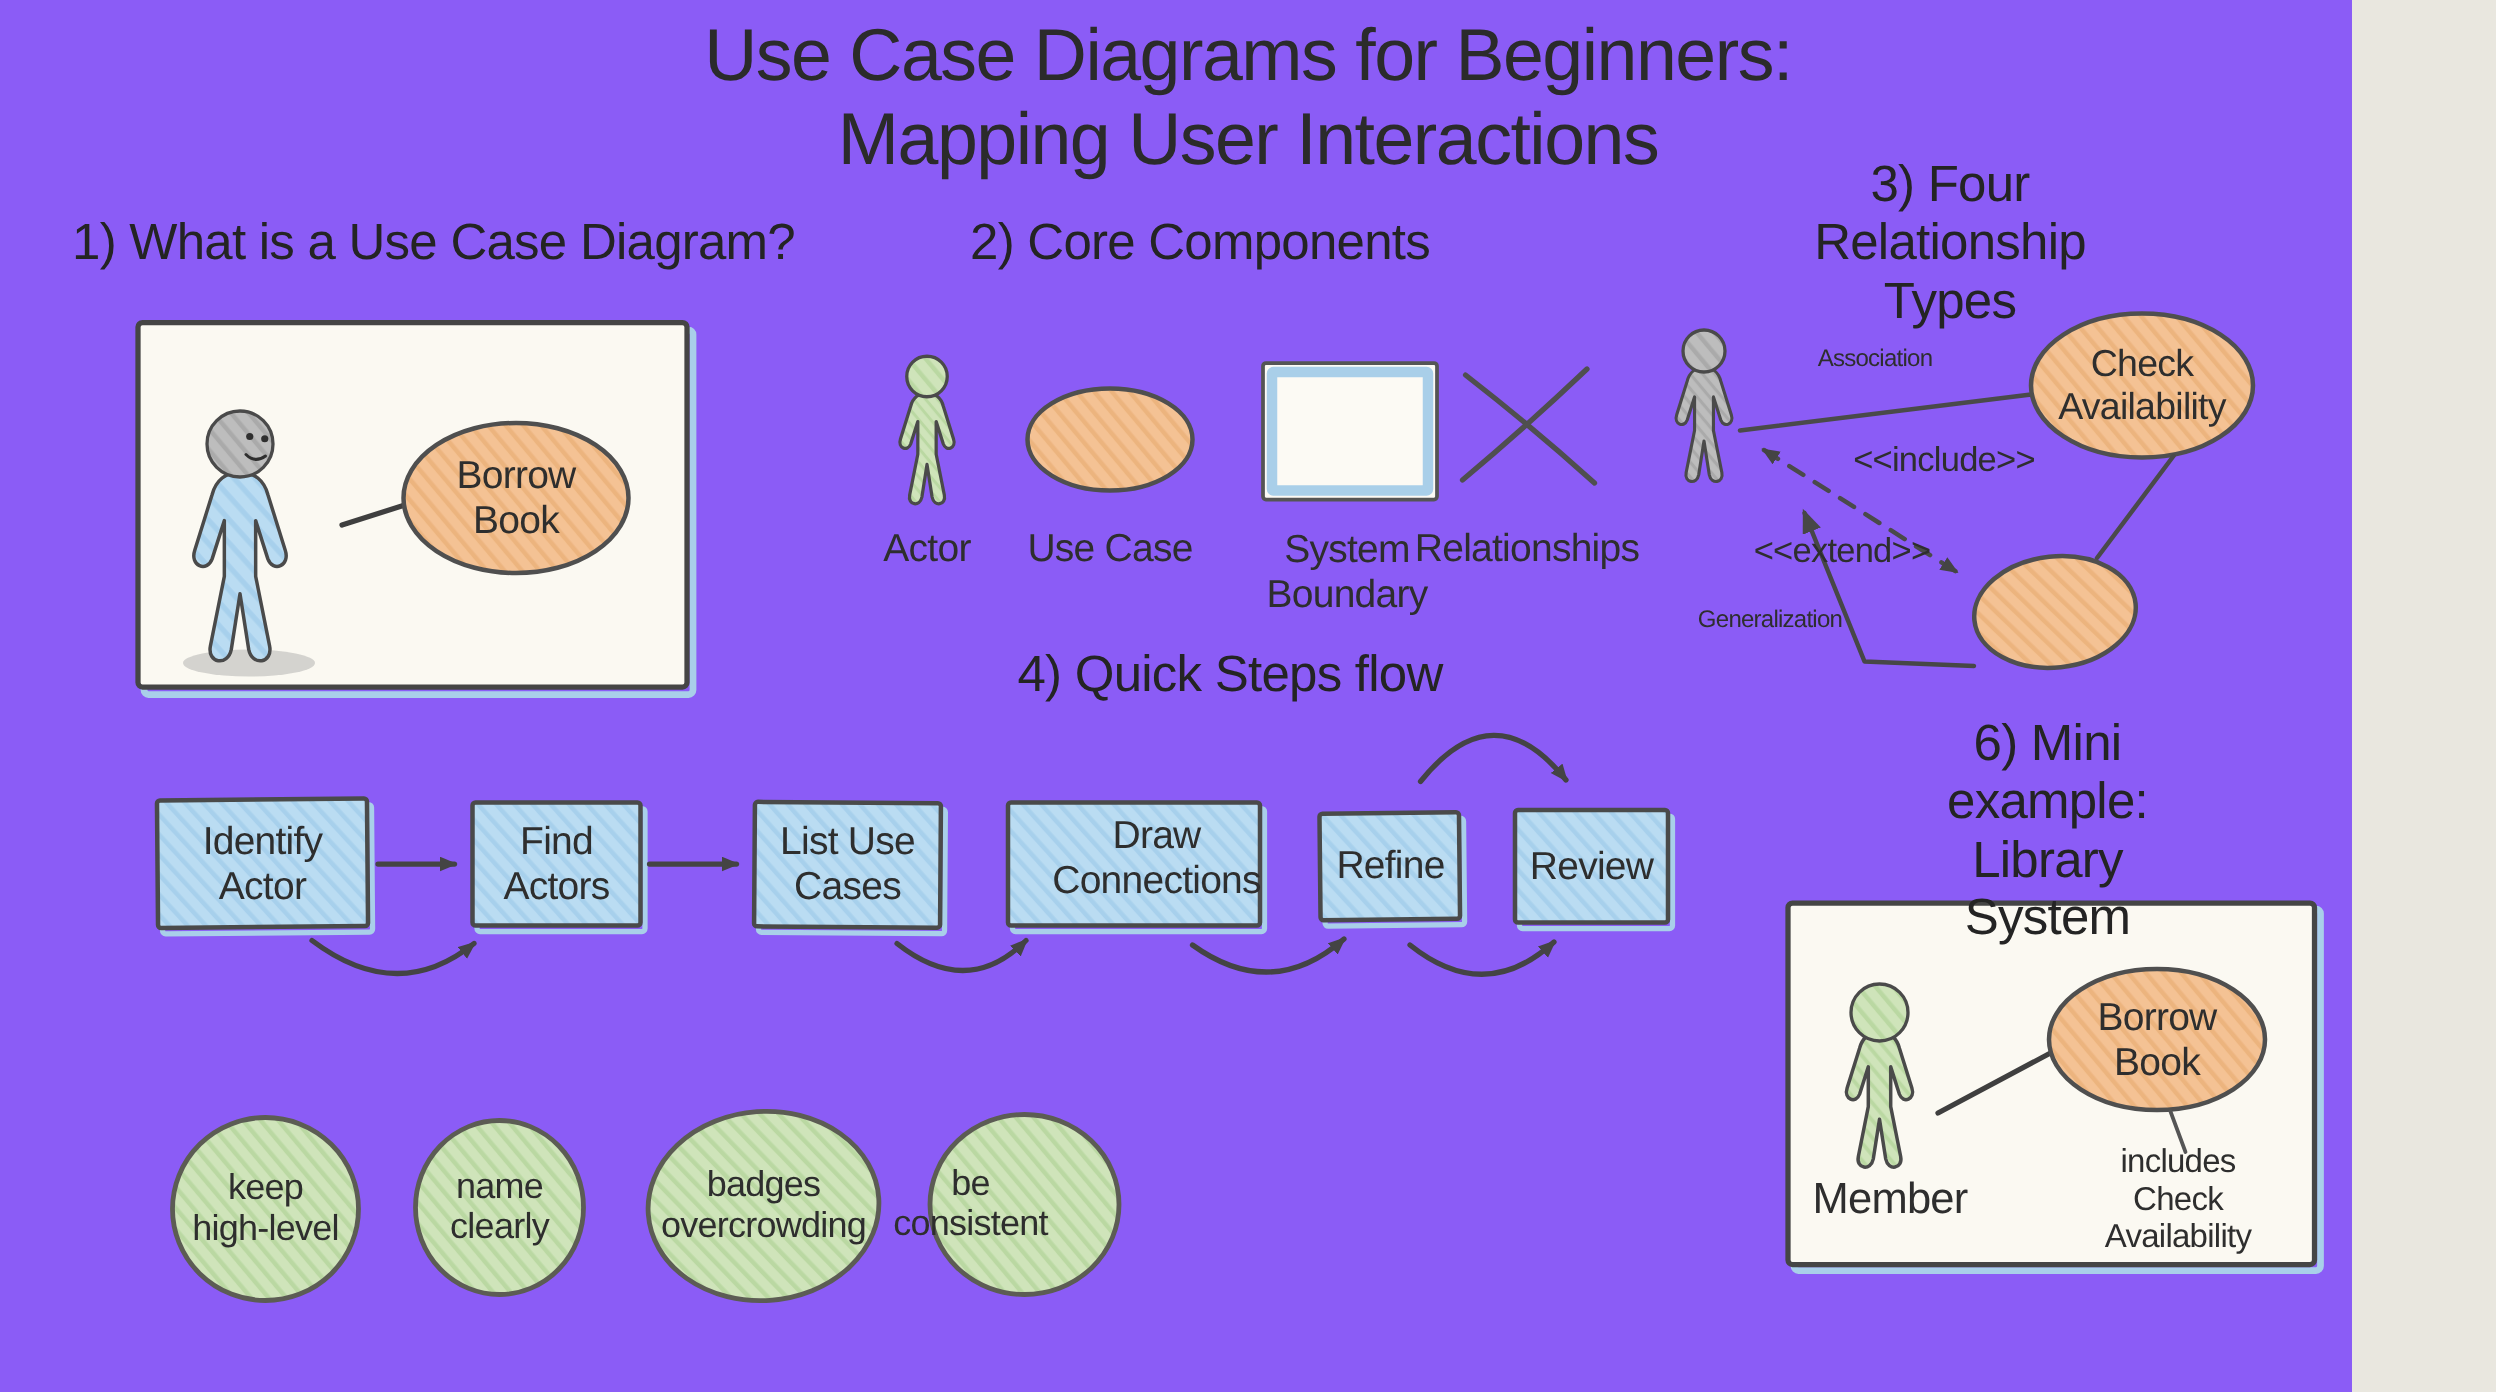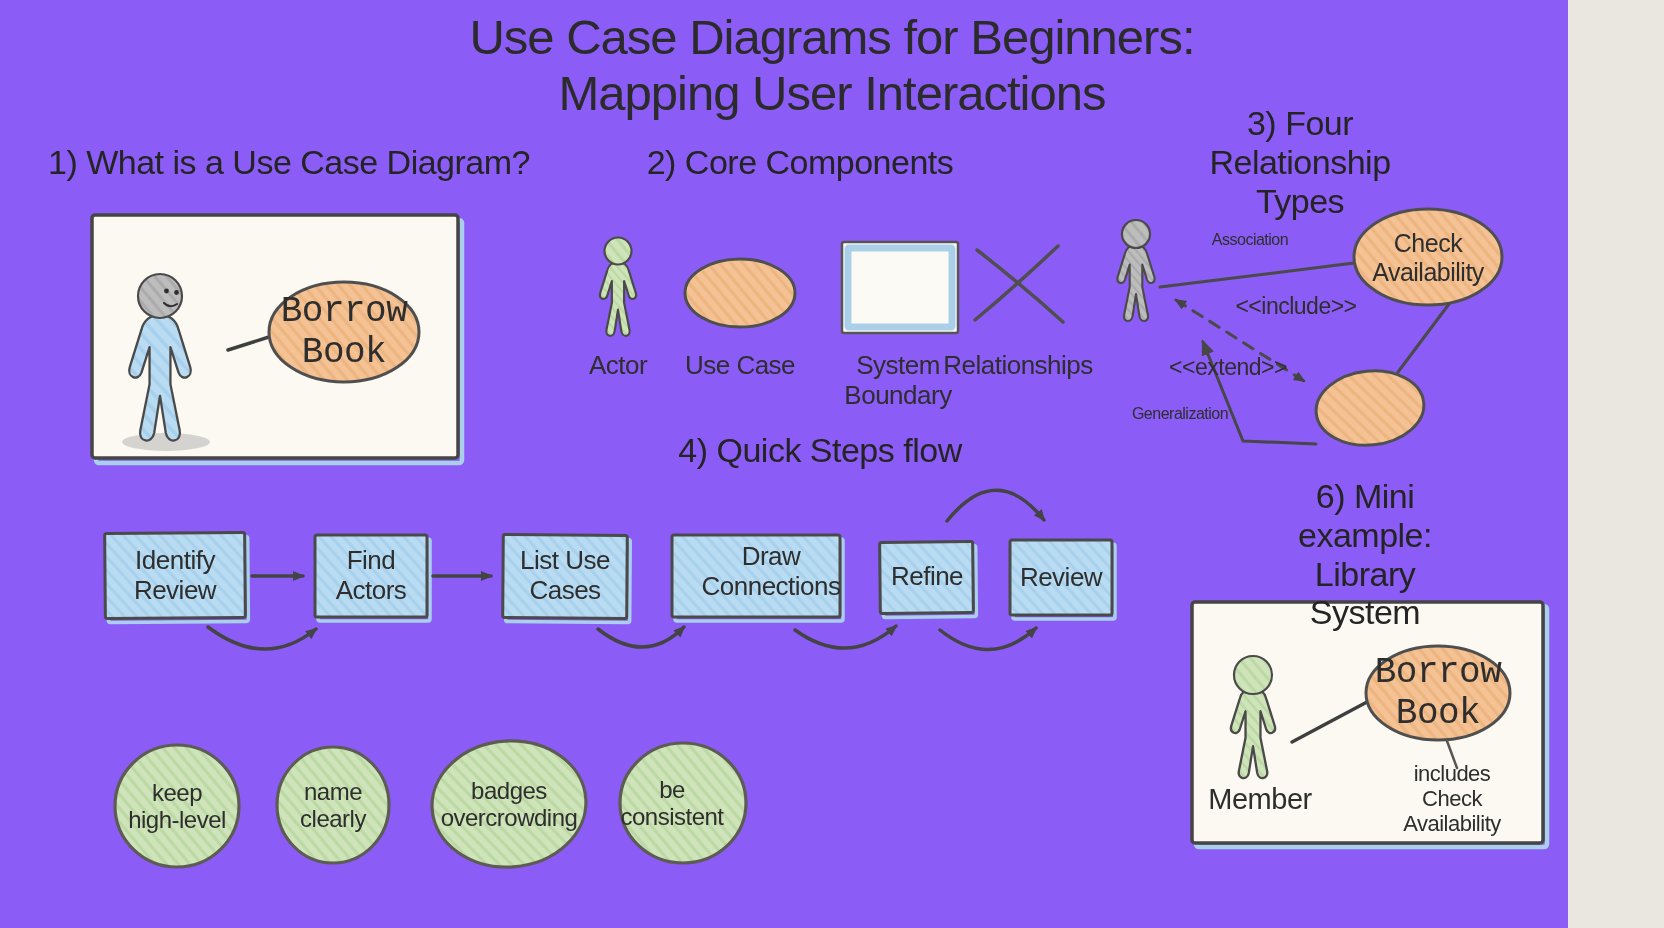--- a/index.html
+++ b/index.html
@@ -15,21 +15,21 @@
     position:absolute;
     transform:translate(-50%,-50%);
     white-space:pre-line;
     text-align:center;
     line-height:1.14;
     color:#2e2e2e;
     letter-spacing:-0.5px;
   }
   .title{font-size:49px;color:#2b2b2b;letter-spacing:-1px;}
   .heading{font-size:34px;color:#242424;}
-  .shape-label{font-size:36px;font-family:Liberation Mono, monospace;}
+  .shape-label{font-size:26px;}
   .component-label{font-size:26px;}
   .step-label{font-size:26px;}
   .badge-label{font-size:24px;}
   .small-label{font-size:23px;}
   .rel-label{font-size:16px;}
 </style>
 </head>
 <body>
 
 <div class="canvas">
@@ -168,37 +168,37 @@
   <div class="lbl component-label" style="left:1018px;top:366px;">Relationships</div>
 
   <div class="lbl rel-label" style="left:1250px;top:240px;">Association</div>
   <div class="lbl small-label" style="left:1296px;top:306px;">&lt;&lt;include&gt;&gt;</div>
   <div class="lbl small-label" style="left:1228px;top:367px;">&lt;&lt;extend&gt;&gt;</div>
   <div class="lbl rel-label" style="left:1180px;top:414px;">Generalization</div>
   <div class="lbl" style="left:1428px;top:257px;font-size:25px;">Check
 Availability</div>
 
   <div class="lbl step-label" style="left:175px;top:576px;">Identify
-Review</div>
+Actor</div>
   <div class="lbl step-label" style="left:371px;top:576px;">Find
 Actors</div>
   <div class="lbl step-label" style="left:565px;top:576px;">List Use
 Cases</div>
   <div class="lbl step-label" style="left:756px;top:572px;margin-left:15px;">Draw
 Connections</div>
   <div class="lbl step-label" style="left:927px;top:577px;">Refine</div>
   <div class="lbl step-label" style="left:1061px;top:578px;">Review</div>
 
   <div class="lbl badge-label" style="left:177px;top:806px;">keep
 high-level</div>
   <div class="lbl badge-label" style="left:333px;top:805px;">name
 clearly</div>
   <div class="lbl badge-label" style="left:509px;top:804px;">badges
 overcrowding</div>
-  <div class="lbl badge-label" style="left:672px;top:803px;text-align:center;">be
+  <div class="lbl badge-label" style="left:647px;top:803px;text-align:center;">be
 consistent</div>
 
   <div class="lbl" style="left:1260px;top:800px;font-size:29px;">Member</div>
   <div class="lbl shape-label" style="left:1438px;top:693px;">Borrow
 Book</div>
   <div class="lbl" style="left:1452px;top:799px;font-size:22px;">includes Check
 Availability</div>
 
 </div>
 

